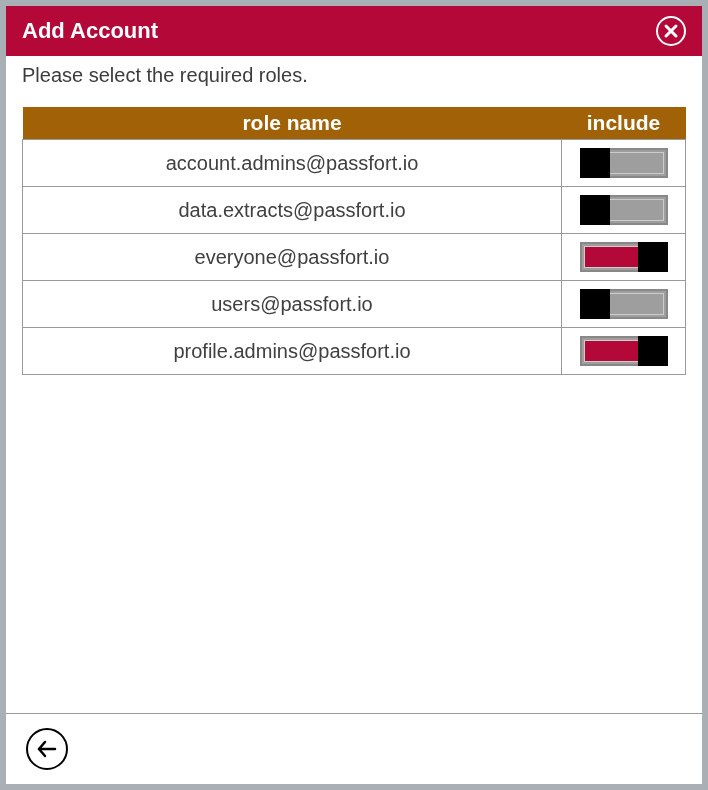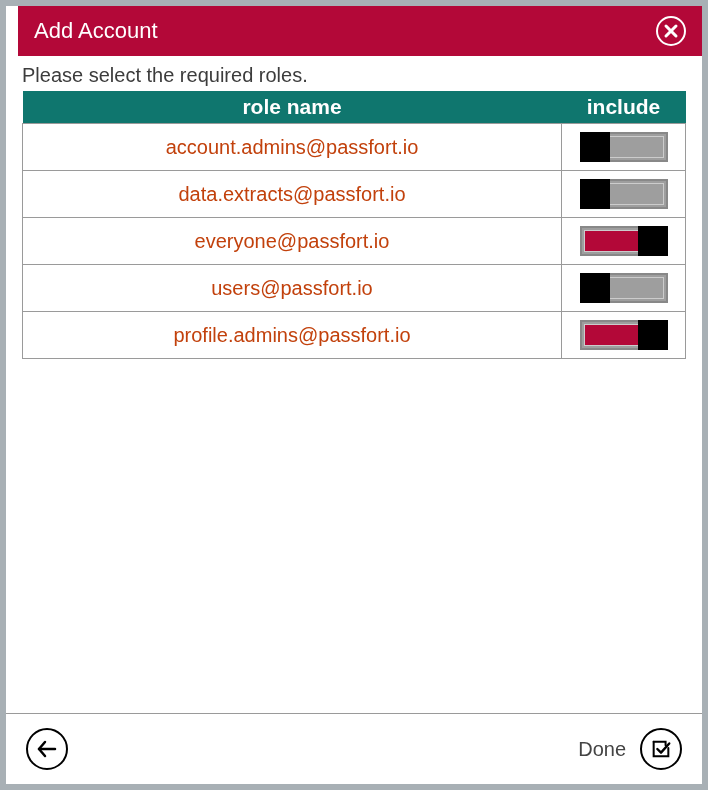--- a/index.html
+++ b/index.html
@@ -15,26 +15,25 @@
       height: 100%;
       background: #fff;
       display: flex;
       flex-direction: column;
       position: relative;
     }
     .dialog-header {
       background: #b30838;
       color: #fff;
       padding: 10px 16px;
-      font-weight: normal;
+      font-weight: bold;
       font-size: 22px;
       display: flex;
       justify-content: space-between;
       align-items: center;
-      margin-left: 12px;
     }
     .close-btn {
       width: 30px;
       height: 30px;
       border: 2.5px solid #fff;
       border-radius: 50%;
       display: flex;
       align-items: center;
       justify-content: center;
       cursor: pointer;
@@ -43,43 +42,43 @@
       font-weight: bold;
     }
     .dialog-body {
       flex: 1;
       padding: 8px 16px 16px 16px;
       overflow: auto;
     }
     .instruction {
       font-size: 20px;
       color: #3c3c3c;
-      margin-bottom: 4px;
+      margin-bottom: 20px;
     }
     table {
       width: 100%;
       border-collapse: collapse;
     }
     thead tr {
-      background: #0f766e;
+      background: #a16207;
     }
     thead th {
       color: #fff;
       font-weight: bold;
       font-size: 21px;
       padding: 4px 8px;
       text-align: center;
     }
     thead th.col-role { text-align: center; }
     thead th.col-include { width: 124px; }
     tbody td {
       border: 1px solid #9a9a9a;
       padding: 8px 10px;
       font-size: 20px;
-      color: #c2410c;
+      color: #404040;
       text-align: center;
       vertical-align: middle;
     }
     tbody td.col-include {
       width: 124px;
       text-align: center;
     }
     .toggle {
       display: inline-block;
       width: 88px;
@@ -192,27 +191,15 @@
 
   <div class="dialog-footer">
     <div class="circle-btn">
       <span>
         <svg width="24" height="24" viewBox="0 0 24 24">
           <line x1="4" y1="12" x2="20" y2="12" stroke="#000" stroke-width="2.5" stroke-linecap="round"></line>
           <polyline points="10,5 4,12 10,19" fill="none" stroke="#000" stroke-width="2.5" stroke-linecap="round" stroke-linejoin="round"></polyline>
         </svg>
       </span>
     </div>
-    <div class="footer-right">
-      <span class="done-label">Done</span>
-      <div class="circle-btn">
-        <span>
-          <svg width="22" height="22" viewBox="0 0 24 24">
-            <path d="M4 4 h13 v4" fill="none" stroke="#000" stroke-width="2.2" stroke-linecap="round"></path>
-            <path d="M4 4 v16 h16 v-9" fill="none" stroke="#000" stroke-width="2.2" stroke-linecap="round"></path>
-            <polyline points="8,12 12,16 21,6" fill="none" stroke="#000" stroke-width="2.6" stroke-linecap="round" stroke-linejoin="round"></polyline>
-          </svg>
-        </span>
-      </div>
-    </div>
   </div>
 
 </div>
 
 </body></html>

